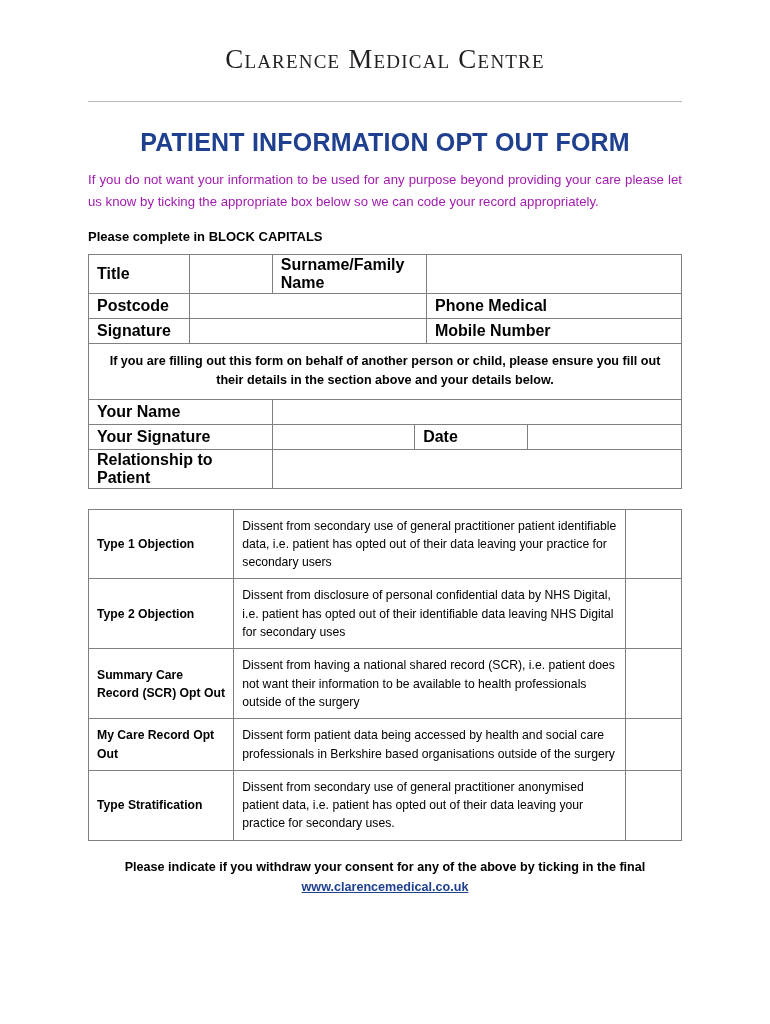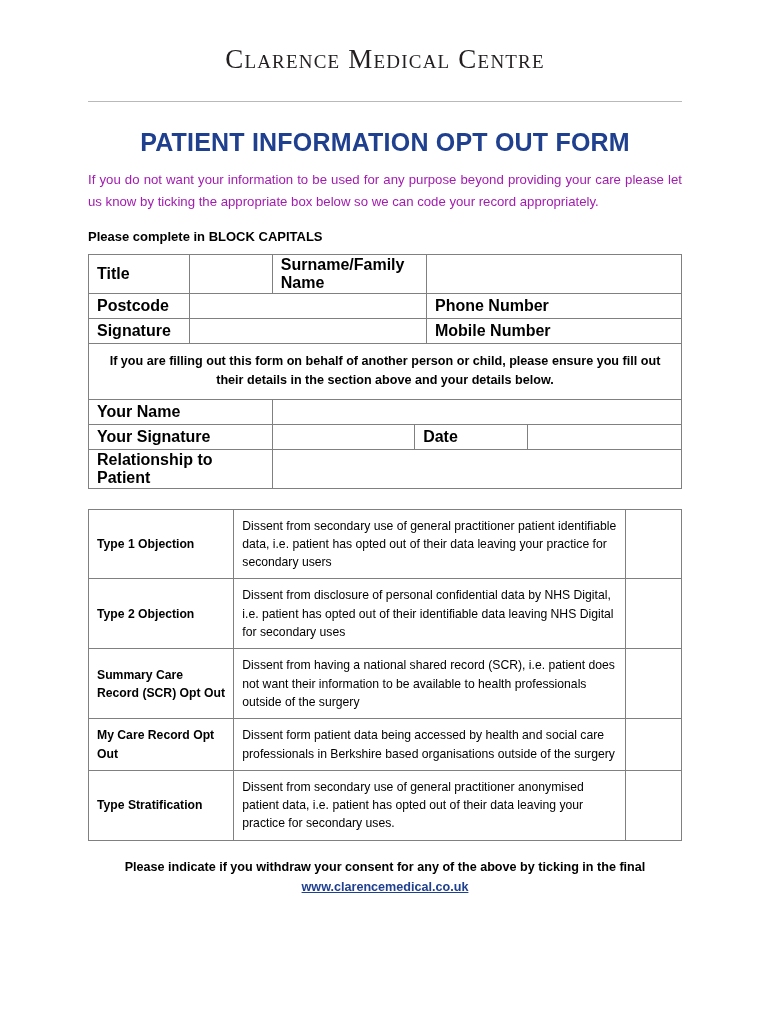--- a/index.html
+++ b/index.html
@@ -134,21 +134,21 @@
     <tbody>
       <tr>
         <td class="lbl">Title</td>
         <td class="fill"></td>
         <td class="lbl">Surname/Family Name</td>
         <td class="fill"></td>
       </tr>
       <tr>
         <td class="lbl">Postcode</td>
         <td class="fill" colspan="2"></td>
-        <td class="lbl">Phone Number</td>
+        <td class="lbl">Phone Medical</td>
       </tr>
       <tr>
         <td class="lbl">Signature</td>
         <td class="fill" colspan="2"></td>
         <td class="lbl">Mobile Number</td>
       </tr>
     </tbody>
   </table>
 
   <table style="margin-top:-1px">

